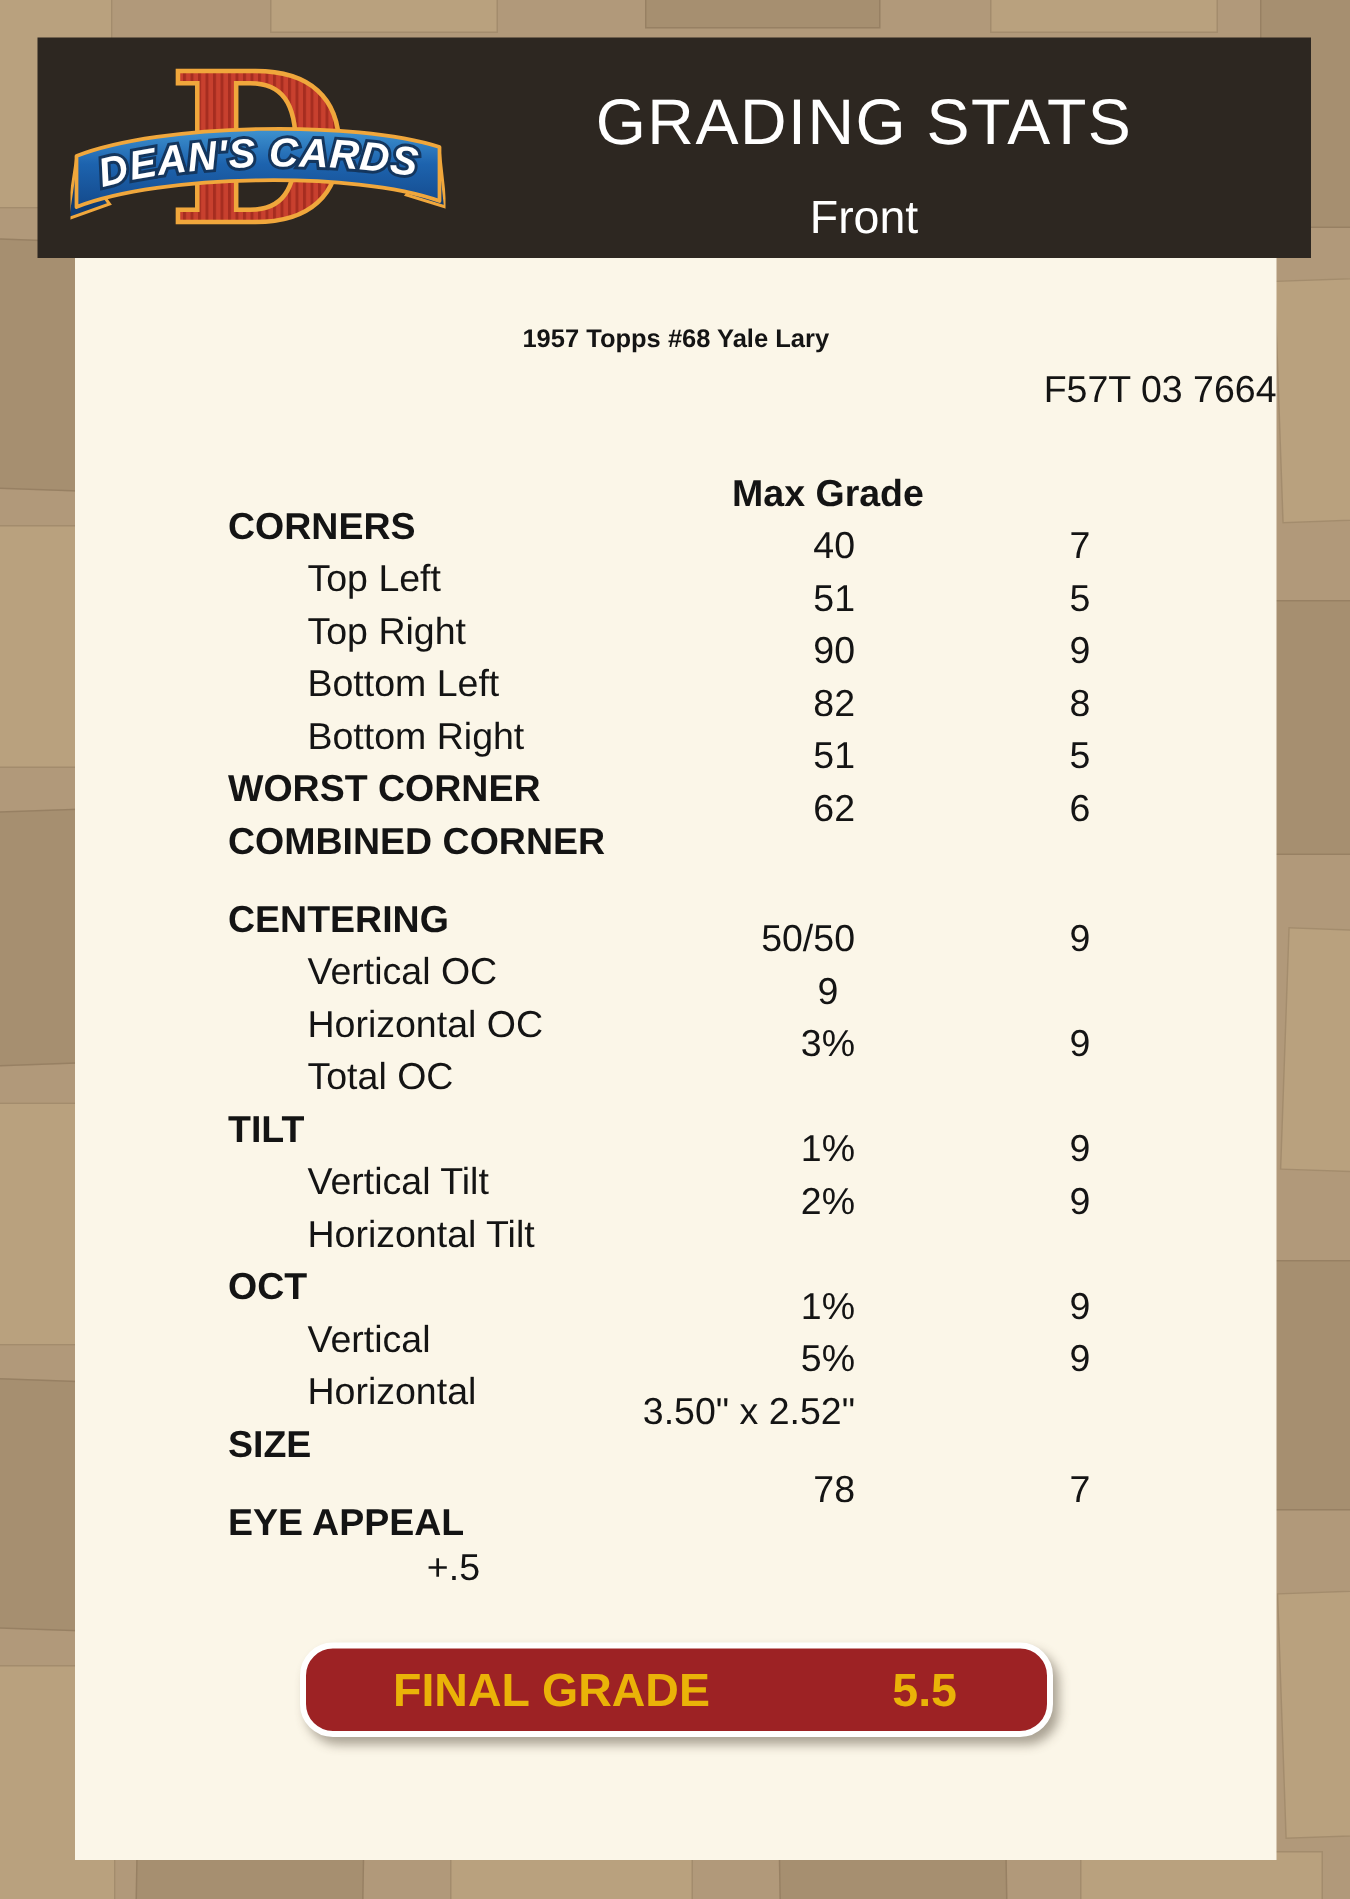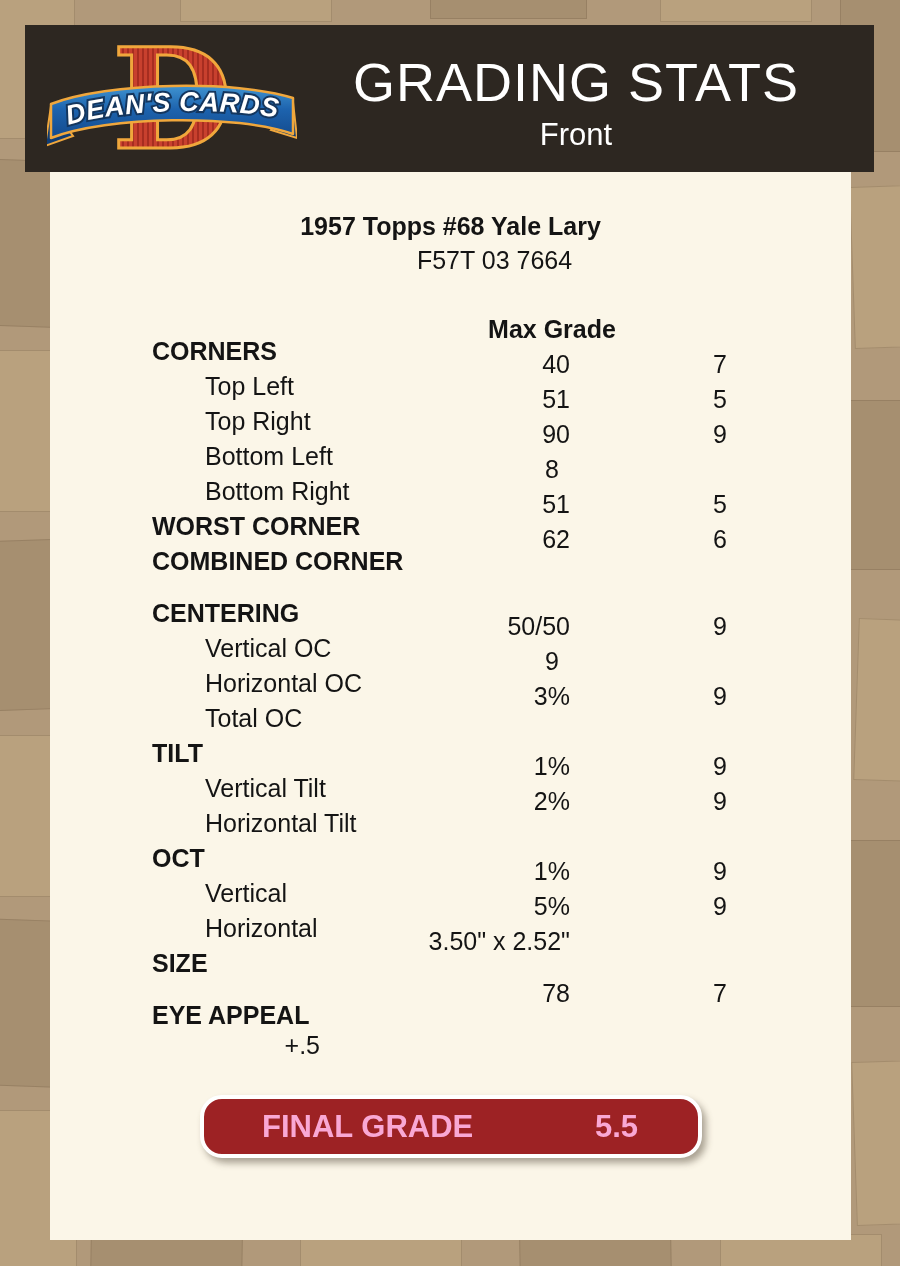--- a/index.html
+++ b/index.html
@@ -16,51 +16,51 @@
 
   .header-bar{
     position:absolute;left:25px;top:25px;width:849px;height:147px;
     background:#2d2721;z-index:3;
   }
   .logo{position:absolute;left:22px;top:9px;}
   .header-title{
     position:absolute;left:551px;top:33px;transform:translateX(-50%);
     text-align:center;color:#ffffff;white-space:nowrap;
   }
-  .header-title .t1{font-size:54px;line-height:48px;font-weight:400;letter-spacing:1px;}
-  .header-title .t2{font-size:31px;line-height:40px;margin-top:9px;font-weight:400;}
+  .header-title .t1{font-size:43px;line-height:48px;font-weight:400;letter-spacing:1px;}
+  .header-title .t2{font-size:31px;line-height:40px;margin-top:19px;font-weight:400;}
 
   .content{
     position:absolute;left:50px;top:172px;width:801px;height:1068px;
     background:#fbf6e8;z-index:2;color:#141414;
   }
   .card-title{position:absolute;top:39px;left:0;width:100%;text-align:center;
-    font-size:25px;line-height:30px;font-weight:bold;}
-  .card-serial{position:absolute;top:72px;left:0;width:100%;text-align:center;
-    font-size:25px;line-height:32px;padding-left:44px;}
+    font-size:17px;line-height:30px;font-weight:bold;}
+  .card-serial{position:absolute;top:72px;left:0;width:100%;text-align:right;
+    font-size:25px;line-height:32px;}
 
   .gtable{position:absolute;left:0;top:140px;width:100%;}
   .t-row{display:flex;align-items:center;height:35px;padding-left:102px;
     font-size:25px;white-space:nowrap;box-sizing:border-box;}
   .t-row.gap{margin-top:17px;align-items:center;}
   .c-label{width:250px;box-sizing:border-box;margin-top:43px;}
   .sub .c-label{padding-left:53px;}
   .sec .c-label{font-weight:bold;}
   .c-value{width:168px;text-align:right;}
   .c-max{width:160px;margin-left:70px;text-align:center;}
   .hdr{font-weight:bold;}
   .c-value.hdr{position:relative;left:18px;}
 
   .final-grade{
     position:absolute;left:150px;top:923px;width:502px;height:63px;
     background:#9d2224;border:4px solid #ffffff;border-radius:22px;
     box-shadow:4px 5px 7px rgba(70,60,45,.45);
     box-sizing:border-box;display:flex;align-items:center;
     justify-content:space-between;padding:0 60px 0 58px;
-    color:#f9a8d4;font-size:31px;font-weight:bold;cursor:default;
+    color:#eab308;font-size:31px;font-weight:bold;cursor:default;
   }
 </style>
 </head>
 <body>
 
 <div class="bg">
   <div class="bgcard light" style="left:-42px;top:-25px;width:115px;height:162px;"></div>
   <div class="bgcard dark" style="left:-30px;top:160px;width:118px;height:165px;transform:rotate(2deg);"></div>
   <div class="bgcard light" style="left:-48px;top:350px;width:115px;height:160px;"></div>
   <div class="bgcard dark" style="left:-35px;top:540px;width:118px;height:168px;transform:rotate(-2deg);"></div>
@@ -131,20 +131,21 @@
       <span class="c-value">51</span>
       <span class="c-max">5</span>
     </div>
     <div class="t-row sub">
       <span class="c-label">Bottom Left</span>
       <span class="c-value">90</span>
       <span class="c-max">9</span>
     </div>
     <div class="t-row sub">
       <span class="c-label">Bottom Right</span>
+      <span class="c-value">82</span>
       <span class="c-max">8</span>
     </div>
     <div class="t-row sec">
       <span class="c-label">WORST CORNER</span>
       <span class="c-value">51</span>
       <span class="c-max">5</span>
     </div>
     <div class="t-row sec">
       <span class="c-label">COMBINED CORNER</span>
       <span class="c-value">62</span>

